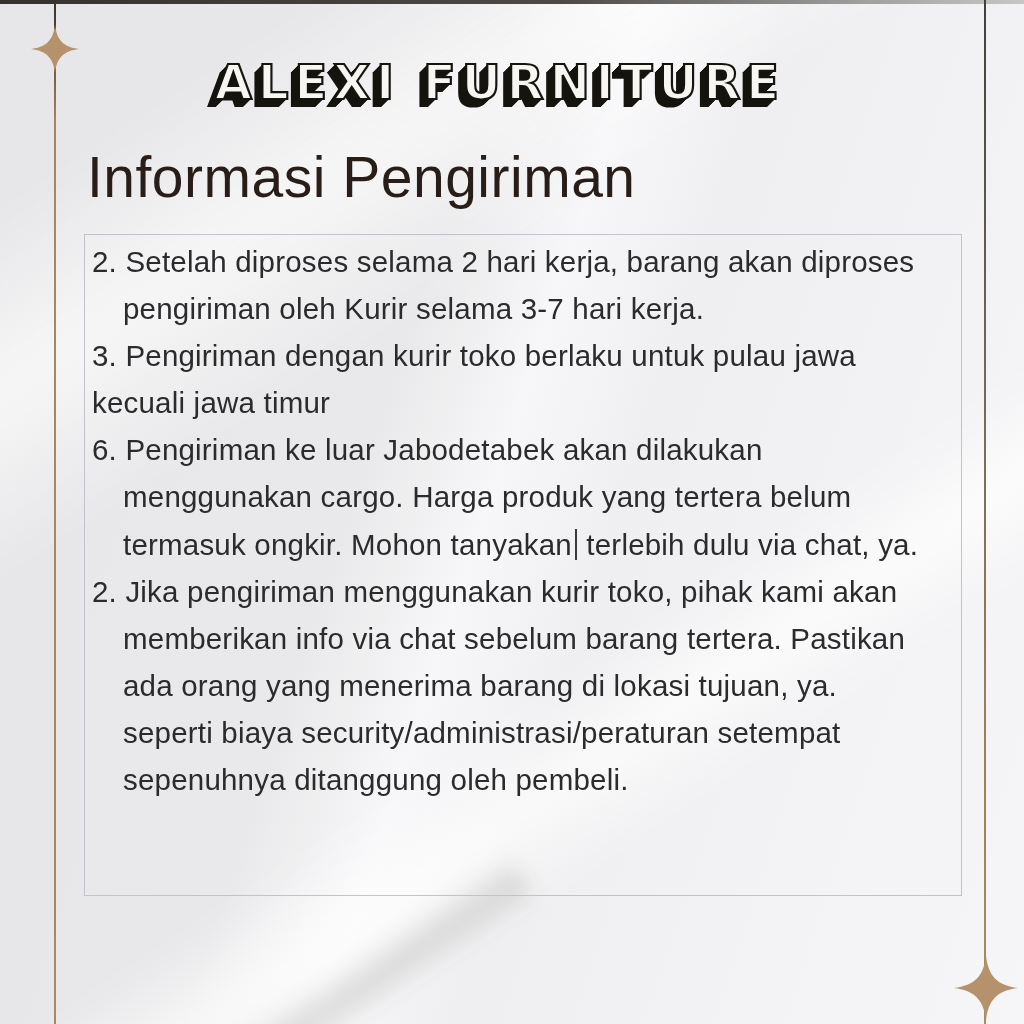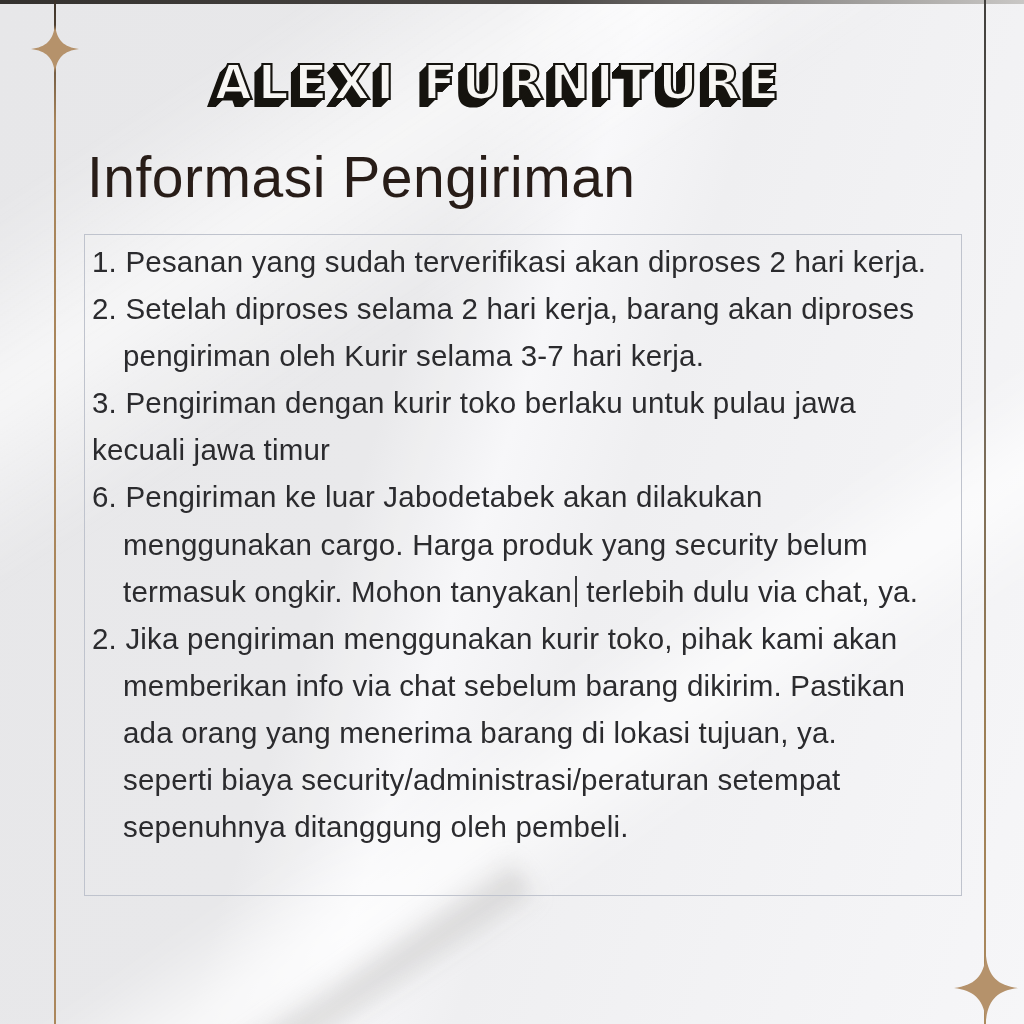--- a/index.html
+++ b/index.html
@@ -115,28 +115,27 @@
   </svg>
   <svg class="sparkle br" viewBox="0 0 100 100">
     <path d="M50 0 C54 32 68 46 100 50 C68 54 54 68 50 100 C46 68 32 54 0 50 C32 46 46 32 50 0 Z" fill="#b5926b"></path>
   </svg>
 
   <div class="logo">ALEXI FURNITURE</div>
 
   <div class="page-title">Informasi Pengiriman</div>
 
   <div class="info-box" id="info-box">
-      <div class="info-line"><span>1. Pesanan yang sudah terverifikasi akan diproses 2 hari kerja.</span></div>
       <div class="info-line"><span>2. Setelah diproses selama 2 hari kerja, barang akan diproses</span></div>
       <div class="info-line indent"><span>pengiriman oleh Kurir selama 3-7 hari kerja.</span></div>
       <div class="info-line"><span>3. Pengiriman dengan kurir toko berlaku untuk pulau jawa</span></div>
       <div class="info-line"><span>kecuali jawa timur</span></div>
       <div class="info-line"><span>6. Pengiriman ke luar Jabodetabek akan dilakukan</span></div>
-      <div class="info-line indent"><span>menggunakan cargo. Harga produk yang security belum</span></div>
+      <div class="info-line indent"><span>menggunakan cargo. Harga produk yang tertera belum</span></div>
       <div class="info-line indent"><span>termasuk ongkir. Mohon tanyakan</span><span class="caret"></span><span> terlebih dulu via chat, ya.</span></div>
       <div class="info-line"><span>2. Jika pengiriman menggunakan kurir toko, pihak kami akan</span></div>
-      <div class="info-line indent"><span>memberikan info via chat sebelum barang dikirim. Pastikan</span></div>
+      <div class="info-line indent"><span>memberikan info via chat sebelum barang tertera. Pastikan</span></div>
       <div class="info-line indent"><span>ada orang yang menerima barang di lokasi tujuan, ya.</span></div>
       <div class="info-line indent"><span>seperti biaya security/administrasi/peraturan setempat</span></div>
       <div class="info-line indent"><span>sepenuhnya ditanggung oleh pembeli.</span></div>
     </div>
 
 </div>
 
 </body></html>

